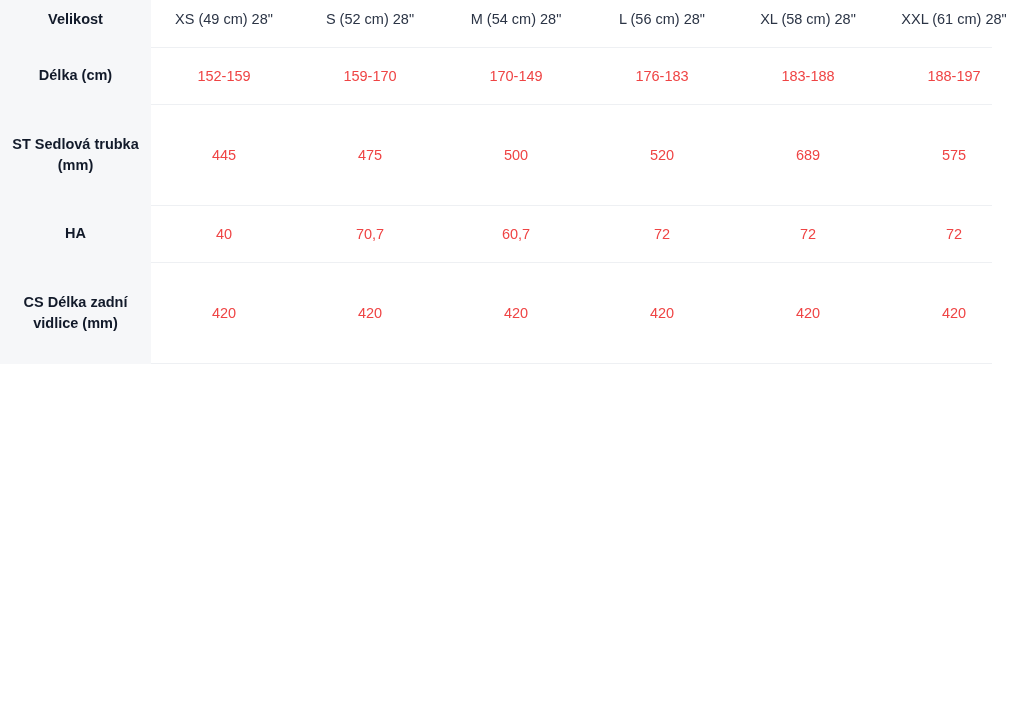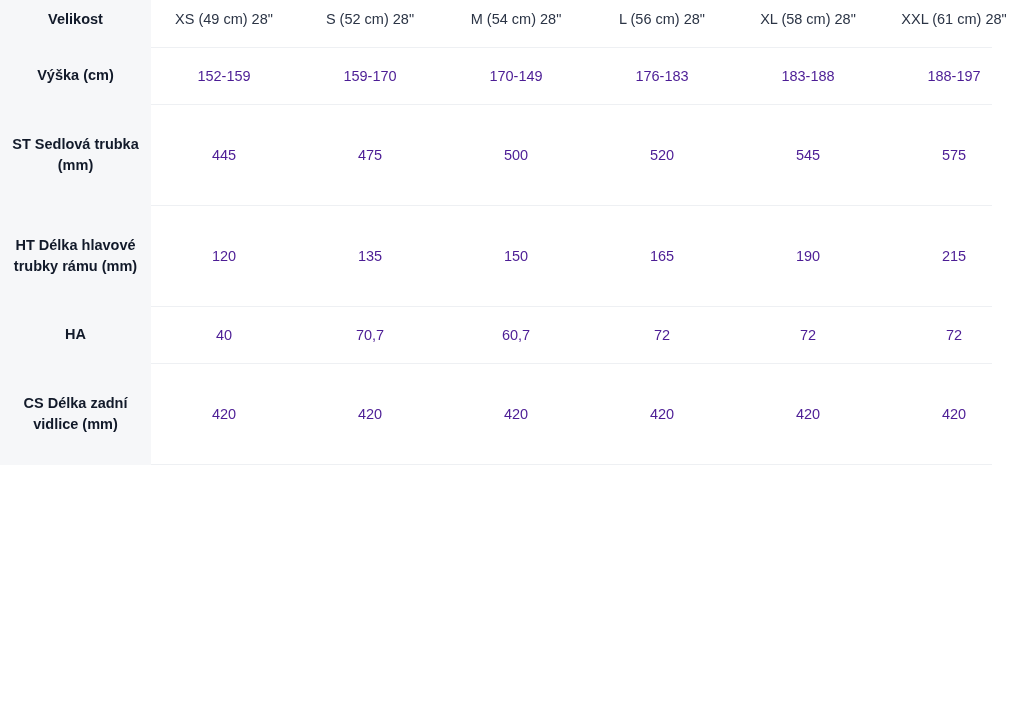--- a/index.html
+++ b/index.html
@@ -65,21 +65,21 @@
     color: #2b3445;
     font-weight: normal;
     font-size: 14.5px;
     text-align: center;
     padding: 6px 4px;
     vertical-align: middle;
     white-space: nowrap;
   }
 
   .geo-table td.data {
-    color: #4c1d95;
+    color: #ef4444;
     font-weight: normal;
     font-size: 14.5px;
     text-align: center;
     padding: 6px 4px;
     vertical-align: middle;
     white-space: nowrap;
   }
 
   
   .geo-table tr.r-short td { height: 44px; }
@@ -102,45 +102,36 @@
       <tr class="r-short">
         <td class="label">Velikost</td>
         <td class="head">XS (49 cm) 28"</td>
         <td class="head">S (52 cm) 28"</td>
         <td class="head">M (54 cm) 28"</td>
         <td class="head">L (56 cm) 28"</td>
         <td class="head">XL (58 cm) 28"</td>
         <td class="head last-col">XXL (61 cm) 28"</td>
       </tr>
       <tr class="r-short">
-        <td class="label">Výška (cm)</td>
+        <td class="label">Délka (cm)</td>
         <td class="data">152-159</td>
         <td class="data">159-170</td>
         <td class="data">170-149</td>
         <td class="data">176-183</td>
         <td class="data">183-188</td>
         <td class="data last-col">188-197</td>
       </tr>
       <tr class="r-tall">
         <td class="label">ST Sedlová trubka (mm)</td>
         <td class="data">445</td>
         <td class="data">475</td>
         <td class="data">500</td>
         <td class="data">520</td>
-        <td class="data">545</td>
+        <td class="data">689</td>
         <td class="data last-col">575</td>
-      </tr>
-      <tr class="r-tall">
-        <td class="label">HT Délka hlavové trubky rámu (mm)</td>
-        <td class="data">120</td>
-        <td class="data">135</td>
-        <td class="data">150</td>
-        <td class="data">165</td>
-        <td class="data">190</td>
-        <td class="data last-col">215</td>
       </tr>
       <tr class="r-short">
         <td class="label">HA</td>
         <td class="data">40</td>
         <td class="data">70,7</td>
         <td class="data">60,7</td>
         <td class="data">72</td>
         <td class="data">72</td>
         <td class="data last-col">72</td>
       </tr>

